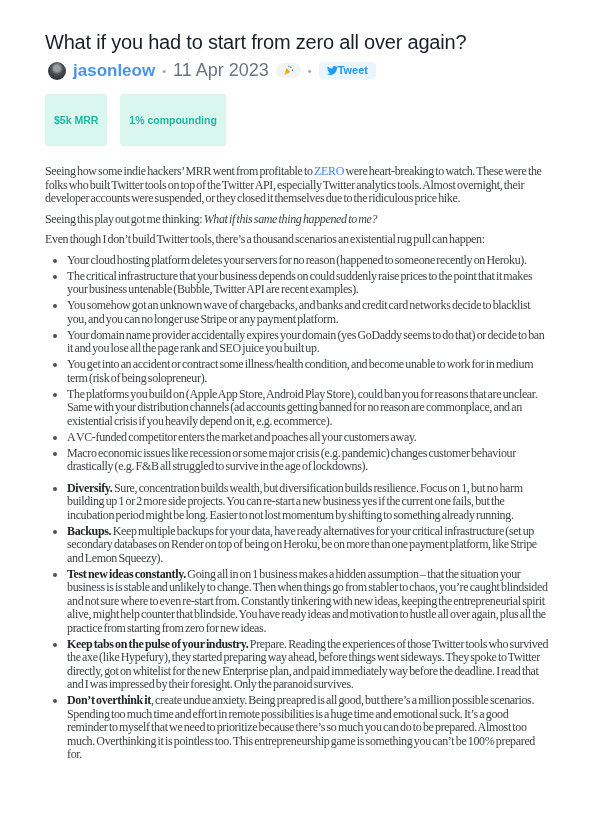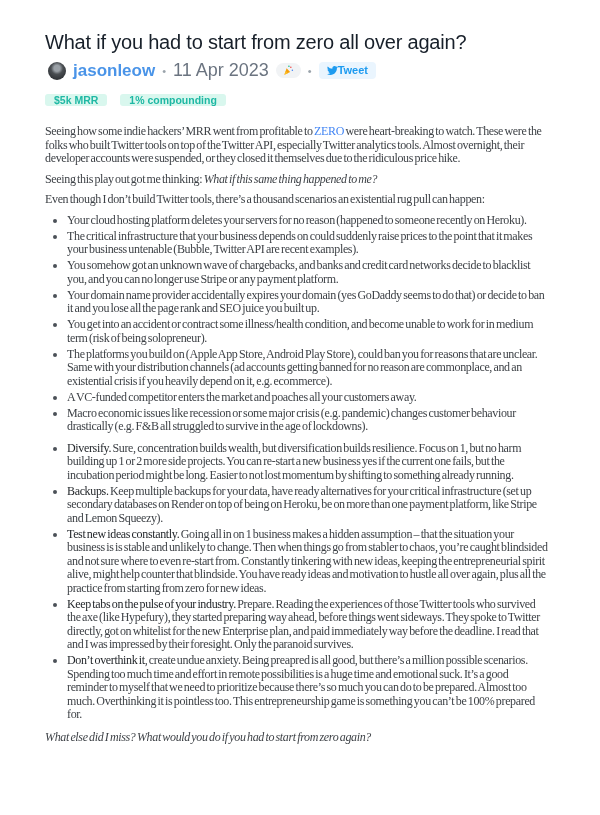--- a/index.html
+++ b/index.html
@@ -32,34 +32,34 @@
   .tweet-btn {
     display: inline-flex; align-items: center; 
     background: #eaf5fe; border-radius: 4px; padding: 2px 8px 3px 8px;
     color: #1d9bf0; font-size: 11px; font-weight: 700; text-decoration: none;
   }
   
   .tags { display: flex; gap: 13px; margin: 0 0 19px 0; }
   .tag {
     background: #d9f7ee; color: #1fb8a4;
     font-size: 10.5px; font-weight: 700;
-    padding: 0 9px; border-radius: 3px; cursor: pointer;
+    padding: 20px 9px; border-radius: 3px; cursor: pointer;
   }
   
   article {
     width: 504px;
     font-family: "Liberation Serif", serif;
     font-size: 12px; line-height: 13.5px;
     letter-spacing: -0.35px; word-spacing: -1.2px;
     color: #3e4247;
   }
   article p { margin: 0 0 7px 0; }
   article a.inline-link { color: #4285f4; text-decoration: none; }
   article em { font-style: italic; }
-  article strong { font-weight: 400; color: #23272b; text-align: center; }
+  article strong { font-weight: 700; color: #23272b; text-align: center; }
   article ul { margin: 0 0 8px 0; padding-left: 22px; }
   article li { margin: 0 0 2.5px 0; }
   article li::marker { color: #4b5158; }
   p.closing { margin-top: 9px; }
 </style>
 </head>
 <body>
 
 <div class="page">
 
@@ -115,17 +115,16 @@
 
 
     <ul>
       <li><strong>Diversify.</strong><span> Sure, concentration builds wealth, but diversification builds resilience. Focus on 1, but no harm building up 1 or 2 more side projects. You can re-start a new business yes if the current one fails, but the incubation period might be long. Easier to not lost momentum by shifting to something already running.</span></li>
       <li><strong>Backups.</strong><span> Keep multiple backups for your data, have ready alternatives for your critical infrastructure (set up secondary databases on Render on top of being on Heroku, be on more than one payment platform, like Stripe and Lemon Squeezy).</span></li>
       <li><strong>Test new ideas constantly.</strong><span> Going all in on 1 business makes a hidden assumption – that the situation your business is is stable and unlikely to change. Then when things go from stabler to chaos, you’re caught blindsided and not sure where to even re-start from. Constantly tinkering with new ideas, keeping the entrepreneurial spirit alive, might help counter that blindside. You have ready ideas and motivation to hustle all over again, plus all the practice from starting from zero for new ideas.</span></li>
       <li><strong>Keep tabs on the pulse of your industry.</strong><span> Prepare. Reading the experiences of those Twitter tools who survived the axe (like Hypefury), they started preparing way ahead, before things went sideways. They spoke to Twitter directly, got on whitelist for the new Enterprise plan, and paid immediately way before the deadline. I read that and I was impressed by their foresight. Only the paranoid survives.</span></li>
       <li><strong>Don’t overthink it</strong><span>, create undue anxiety. Being preapred is all good, but there’s a million possible scenarios. Spending too much time and effort in remote possibilities is a huge time and emotional suck. It’s a good reminder to myself that we need to prioritize because there’s so much you can do to be prepared. Almost too much. Overthinking it is pointless too. This entrepreneurship game is something you can’t be 100% prepared for.</span></li>
     </ul>
 
-    <p class="closing"><em>What else did I miss? What would you do if you had to start from zero again?</em></p>
 
   </article>
 
 </div>
 
 </body></html>

